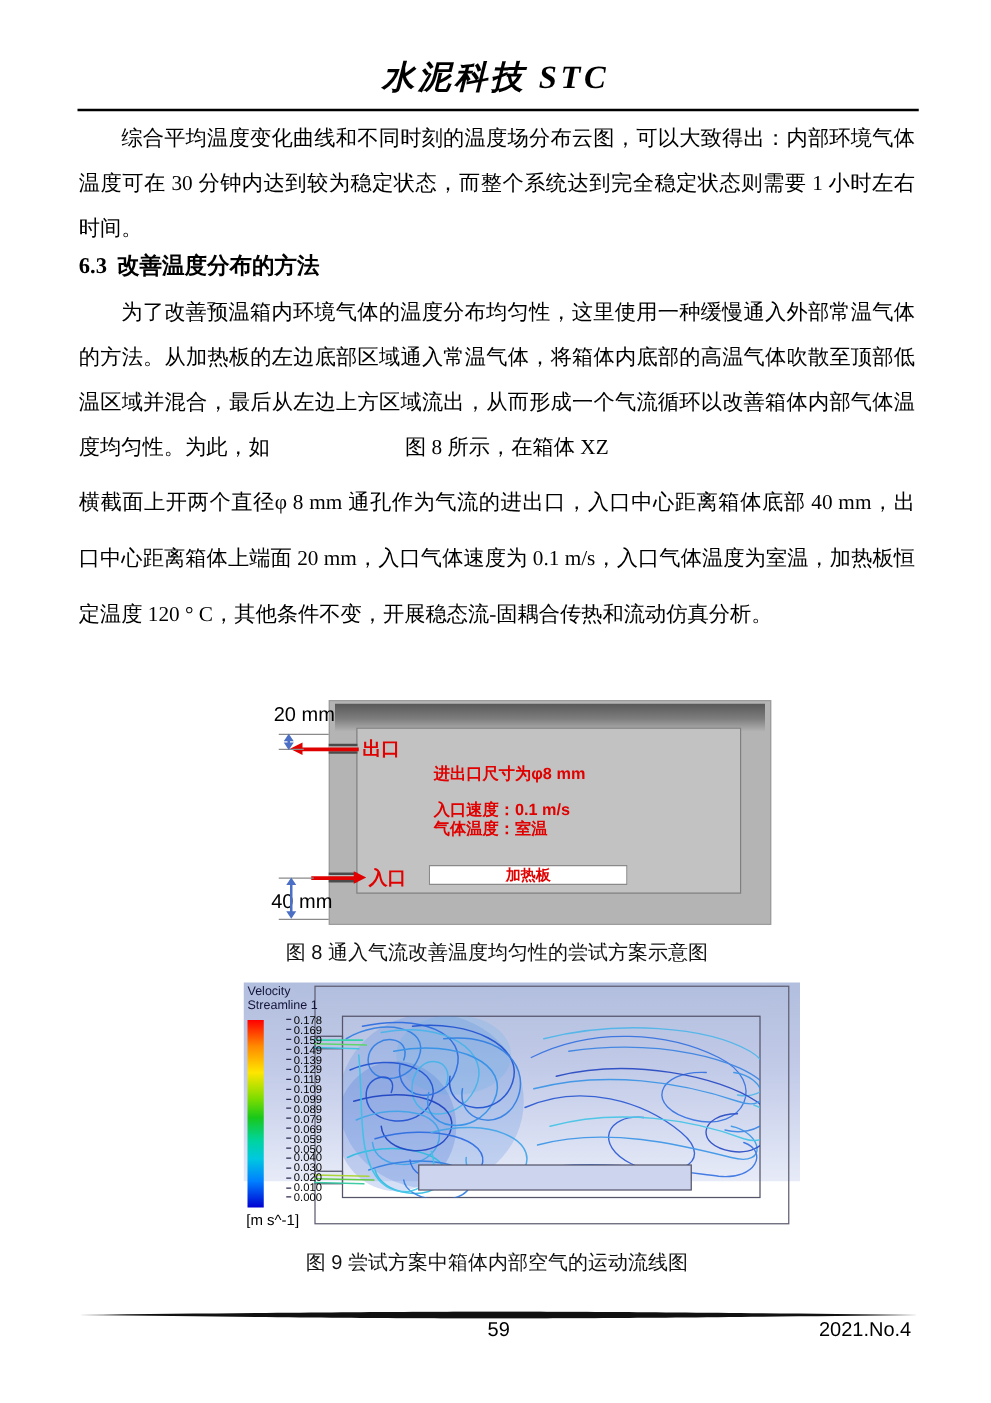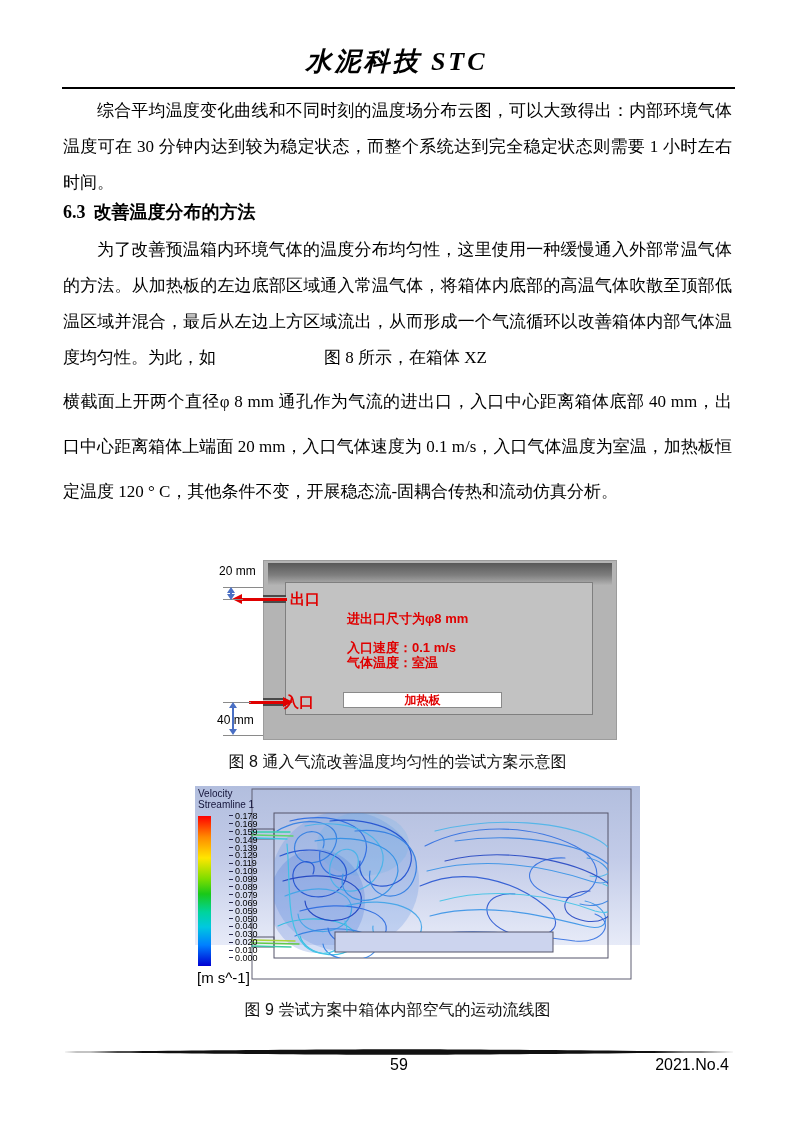--- a/index.html
+++ b/index.html
@@ -34,35 +34,35 @@
               background:#b4b4b4; border:1px solid #9c9c9c; }
   .f8-topbar { position:absolute; left:53px; top:10px; width:344px; height:22px;
                background:linear-gradient(180deg,#585858 0%,#7e7e7e 55%,#b2b2b2 100%); }
   .f8-inner { position:absolute; left:70px; top:29px; width:308px; height:133px;
               background:#c2c2c2; border:1px solid #7f7f7f; }
   .f8-channel { position:absolute; left:48px; width:23px; height:8px; background:#bdbdbd;
                 border-top:2px solid #4a4a4a; border-bottom:2px solid #4a4a4a; }
   #f8-ch-out { top:42px; } #f8-ch-in { top:145px; }
   .f8-red { position:absolute; color:#e00000; font-weight:bold; }
   .f8-port { font-size:15px; }
-  #f8-outlet-label { left:75px; top:37px; } #f8-inlet-label { left:69px; top:140px; }
+  #f8-outlet-label { left:75px; top:37px; } #f8-inlet-label { left:80px; top:140px; }
   .f8-note { left:132px; font-size:13px; }
   #f8-note-size { top:57px; } #f8-note-vel { top:86px; } #f8-note-temp { top:101px; }
   .f8-heater { position:absolute; left:128px; top:139px; width:159px; height:16px;
                background:#fff; border:1px solid #8a8a8a; text-align:center;
                font-size:12px; line-height:14px; color:#e00000; font-weight:bold; }
   
   .f8-arrowline { position:absolute; height:3px; background:#e00000; }
   #f8-arrow-out-line { left:26px; top:45px; width:46px; }
   #f8-arrow-in-line  { left:34px; top:148px; width:36px; }
   .f8-ah { position:absolute; width:0; height:0; border-top:5.5px solid transparent; border-bottom:5.5px solid transparent; }
   #f8-arrow-out-head { left:17px; top:41px; border-right:10px solid #e00000; }
   #f8-arrow-in-head  { left:68px; top:144px; border-left:10px solid #e00000; }
   
-  .f8-dimlabel { position:absolute; font-size:12px; color:#000; }
+  .f8-dimlabel { position:absolute; font-size:16px; color:#000; }
   #f8-dim20 { left:4px; top:11px; } #f8-dim40 { left:2px; top:160px; }
   .f8-tick { position:absolute; height:1px; background:#8a8a8a; }
   #f8-t1 { left:8px; top:34px;  width:40px; }
   #f8-t2 { left:8px; top:46px;  width:20px; }
   #f8-t3 { left:8px; top:149px; width:28px; }
   #f8-t4 { left:8px; top:182px; width:40px; }
   .f8-dimline { position:absolute; width:2px; background:#4a6fc4; }
   #f8-dv1 { left:15px; top:36px;  height:9px; }
   #f8-dv2 { left:17px; top:152px; height:28px; }
   .f8-da { position:absolute; width:0; height:0; border-left:4px solid transparent; border-right:4px solid transparent; }
@@ -80,21 +80,21 @@
           background:linear-gradient(180deg,#b2bede 0%,#c2cbe8 45%,#e7ebf8 100%);
           font-family:"Liberation Sans","DejaVu Sans",sans-serif; }
   .fig9 svg { position:absolute; left:0; top:0; }
   .f9-legend { position:absolute; left:3px; top:2px; width:72px; color:#14143a; }
   .f9-legend-title { font-size:10px; line-height:11px; }
   .f9-bar { position:absolute; left:3px; top:30px; width:13px; height:150px;
             background:linear-gradient(180deg,#ff0000 0%,#ff8a00 14%,#ffe600 28%,#7ddd00 42%,#19c819 52%,#00d49c 64%,#00c8e0 74%,#0080ff 86%,#0000d2 100%); }
   .f9-ticks { position:absolute; left:34px; top:26px; list-style:none; }
   .f9-ticks li { display:flex; align-items:center; height:7.9px; font-size:9px; }
   .f9-ticks li::before { content:""; display:inline-block; width:4px; height:1px; background:#2a2a50; margin-right:2px; }
-  .f9-unit { position:absolute; left:2px; top:183px; font-size:15px; }
+  .f9-unit { position:absolute; left:2px; top:183px; font-size:12px; }
 
   
   .footer-divider { position:absolute; top:1049px; left:63px; width:672px; height:6px; }
   .footer-row { position:absolute; top:1056px; left:63px; width:672px; height:16px;
                 font-family:"Liberation Sans","DejaVu Sans",sans-serif; font-size:16px; color:#000; }
   .footer-page { position:absolute; left:0; width:100%; text-align:center; }
   .footer-issue { position:absolute; right:6px; top:0; }
 </style>
 </head>
 <body>

